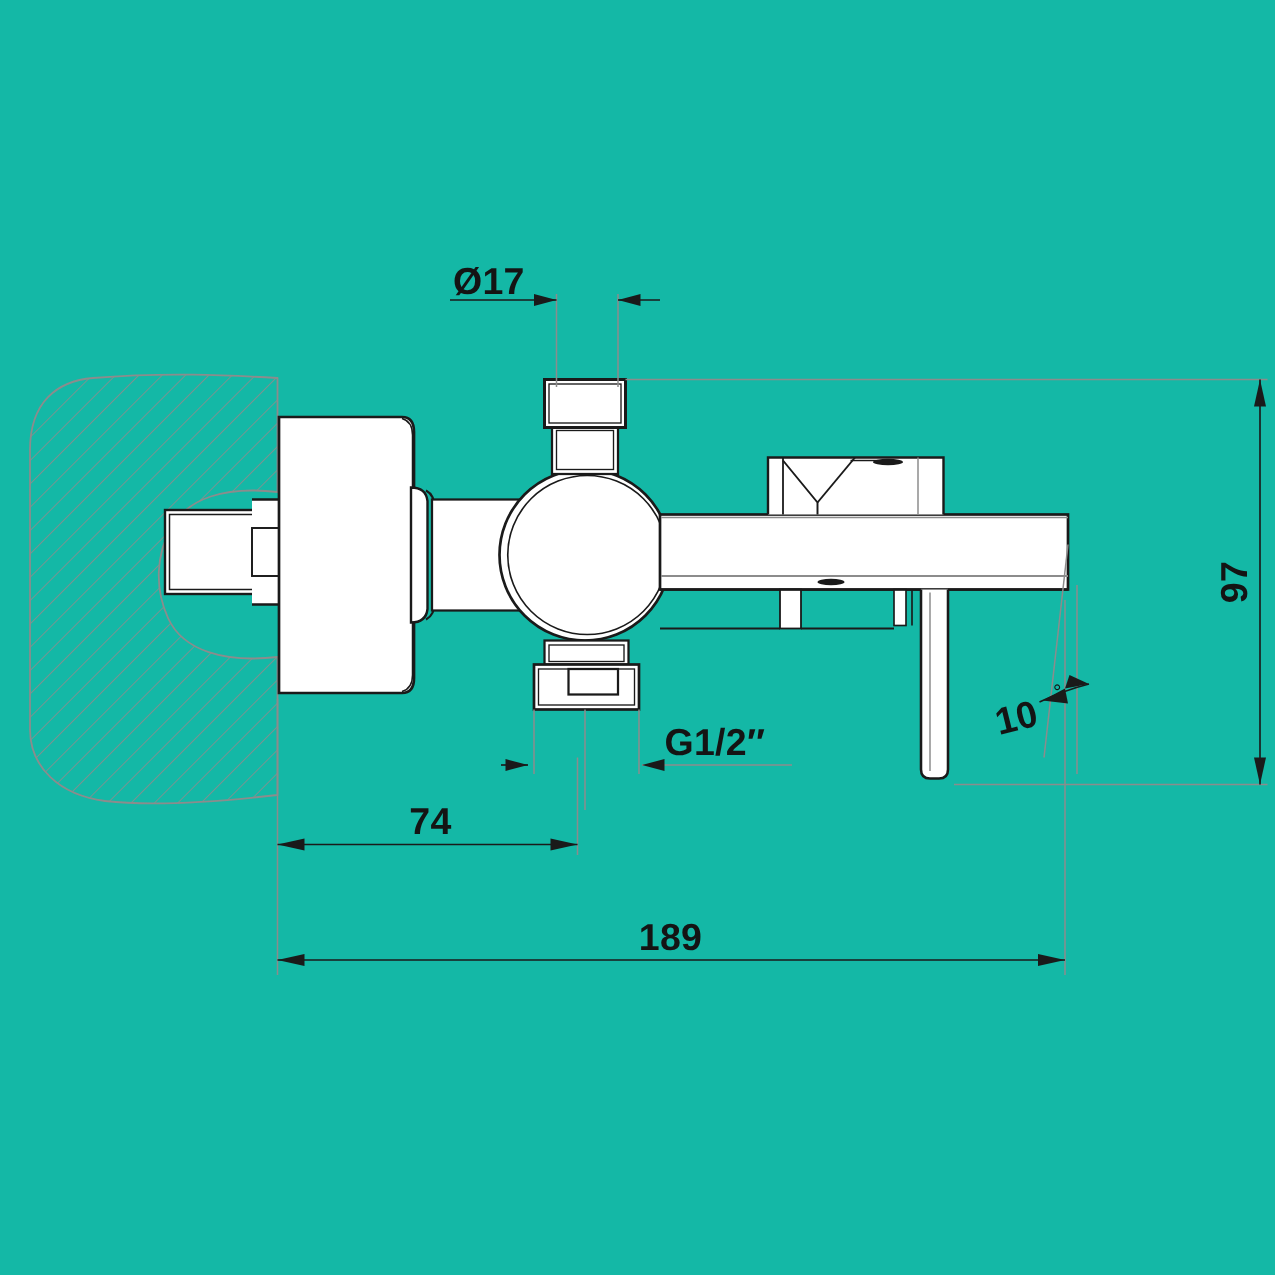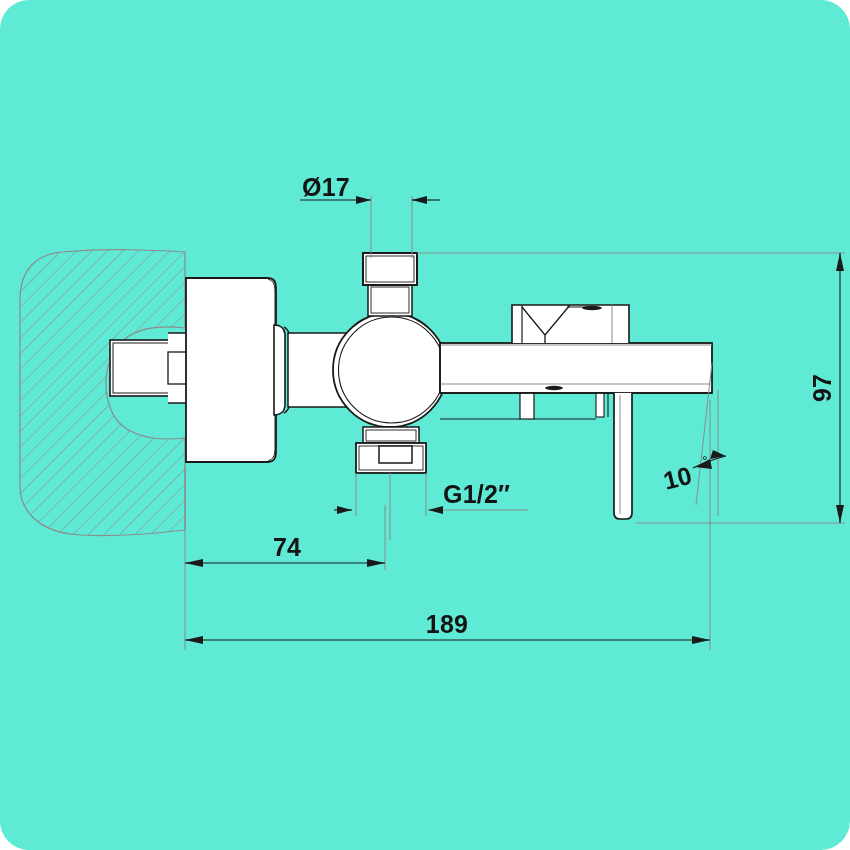--- a/index.html
+++ b/index.html
@@ -4,24 +4,23 @@
 <style>
   html, body {
     margin: 0;
     padding: 0;
     background: #ffffff;
   }
   #drawing-root {
     position: relative;
     width: 850px;
     height: 850px;
-    background: #5eead4;
+    background: #14b8a6;
     font-family: "Liberation Sans", sans-serif;
     overflow: hidden;
-    border-radius: 29px;
   }
   #cad-svg {
     position: absolute;
     left: 0;
     top: 0;
     width: 850px;
     height: 850px;
     display: block;
   }
   .dim-text {

